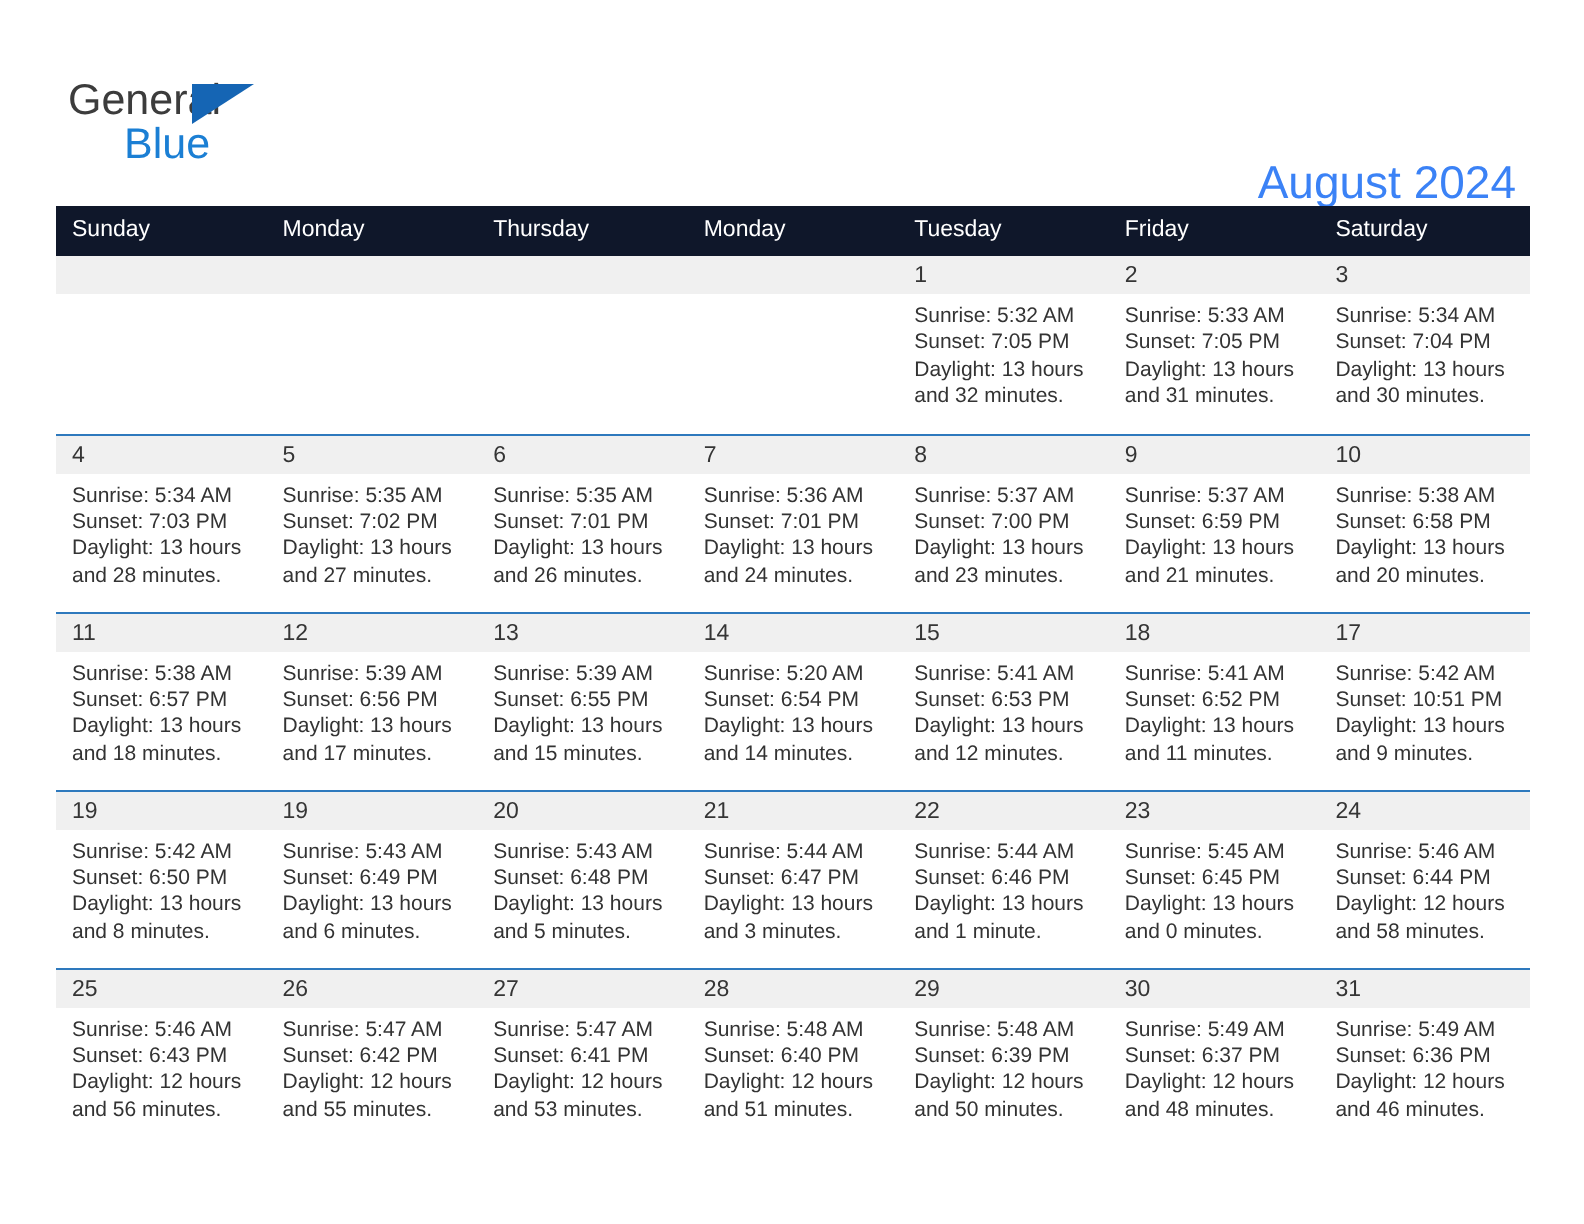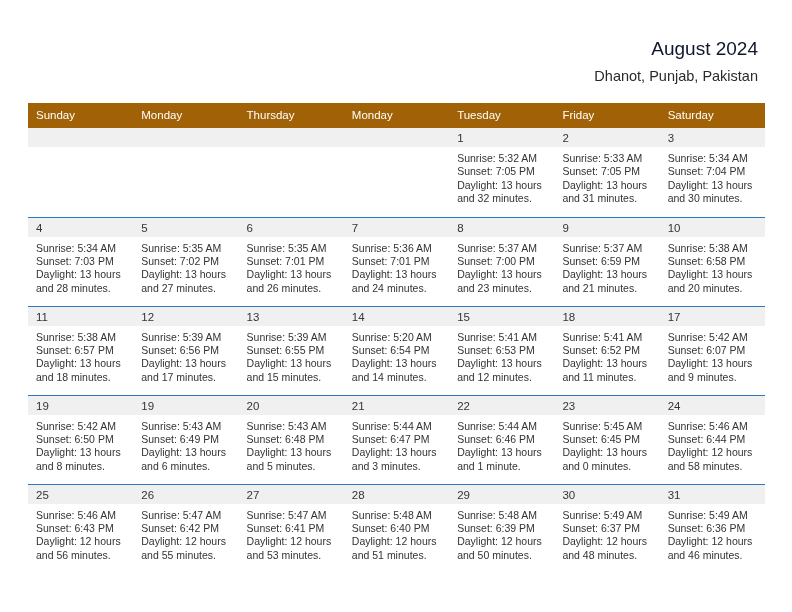--- a/index.html
+++ b/index.html
@@ -56,45 +56,46 @@
     line-height: 26px;
     font-weight: 400;
   }
   .title-block {
     position: absolute;
     right: 34px;
     top: 32px;
     text-align: right;
   }
   .cal-title {
-    font-size: 19px;
-    color: #0f172a;
+    font-size: 23px;
+    color: #3b82f6;
     font-weight: 400;
     line-height: 34px;
     white-space: nowrap;
+    margin-top: 42px;
   }
   .cal-subtitle {
     font-size: 14.5px;
     color: #2a2a2a;
     font-weight: 400;
     line-height: 20px;
     white-space: nowrap;
   }
 
   
   .calendar {
     position: absolute;
     left: 28px;
     top: 103px;
     width: 737px;
     border-collapse: collapse;
     table-layout: fixed;
   }
   .calendar th {
-    background: #a16207;
+    background: #0f172a;
     color: #ffffff;
     font-size: 11.5px;
     font-weight: 400;
     text-align: left;
     padding: 6px 0 7px 8px;
     height: 23px;
     border: none;
   }
   .calendar td {
     width: 105.28px;
@@ -131,20 +132,25 @@
   .cell-body div { white-space: nowrap; }
   td.blank .cell-body { visibility: hidden; }
 </style>
 </head>
 <body>
 
 <div class="page">
 
   <div class="top-bar">
 
+    <div class="logo">
+      <span class="logo-general">General</span>
+      <span class="logo-triangle"></span>
+      <span class="logo-blue">Blue</span>
+    </div>
 
     <div class="title-block">
       <div class="cal-title">August 2024</div>
       <div class="cal-subtitle">Dhanot, Punjab, Pakistan</div>
     </div>
 
   </div>
 
   <table class="calendar">
     <thead>
@@ -341,21 +347,21 @@
               <div>Sunrise: 5:41 AM</div>
               <div>Sunset: 6:52 PM</div>
               <div>Daylight: 13 hours</div>
               <div>and 11 minutes.</div>
             </div>
           </td>
           <td>
             <div class="daynum-band">17</div>
             <div class="cell-body">
               <div>Sunrise: 5:42 AM</div>
-              <div>Sunset: 6:07 PM</div>
+              <div>Sunset: 10:51 PM</div>
               <div>Daylight: 13 hours</div>
               <div>and 9 minutes.</div>
             </div>
           </td>
         </tr>
         <tr class="week-row">
           <td>
             <div class="daynum-band">19</div>
             <div class="cell-body">
               <div>Sunrise: 5:42 AM</div>

